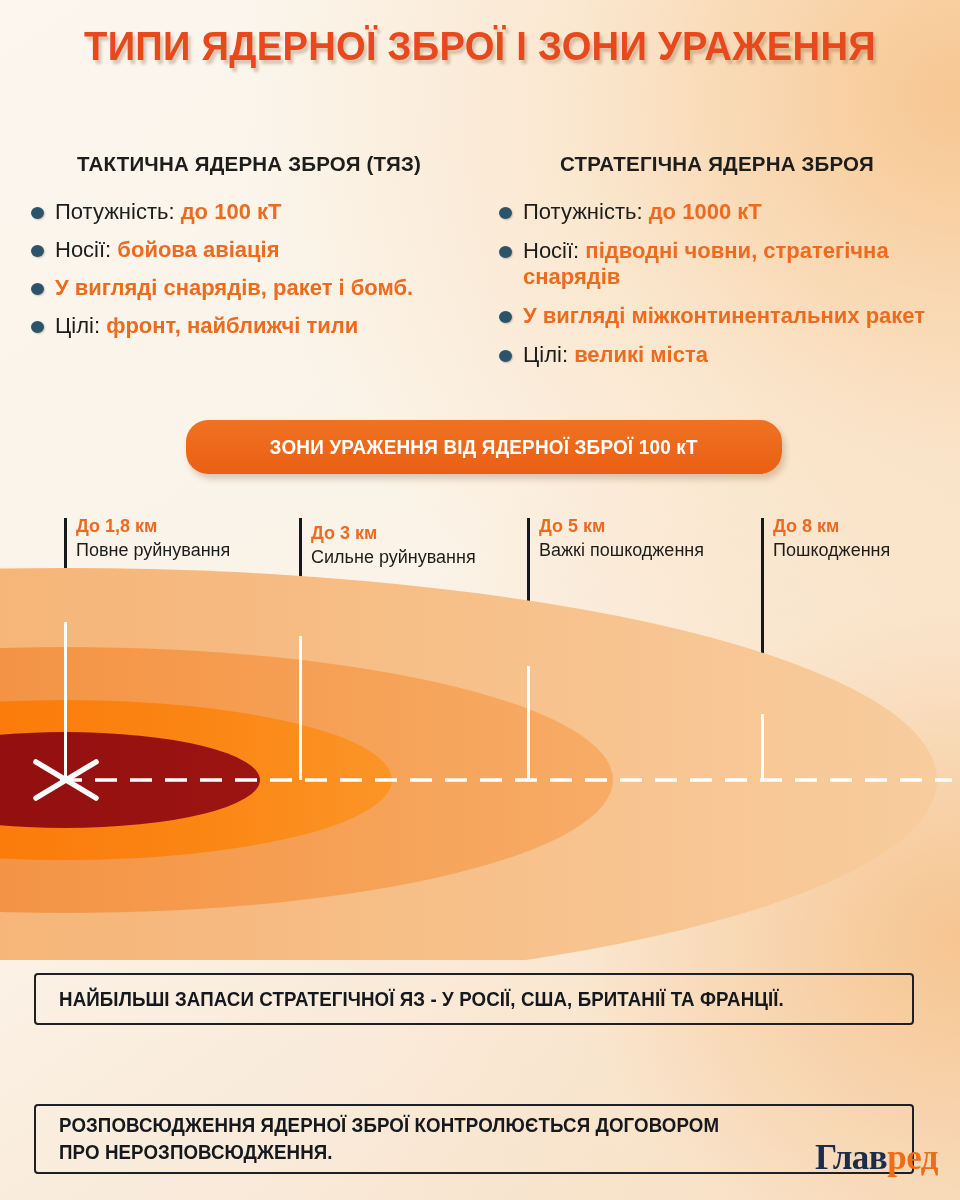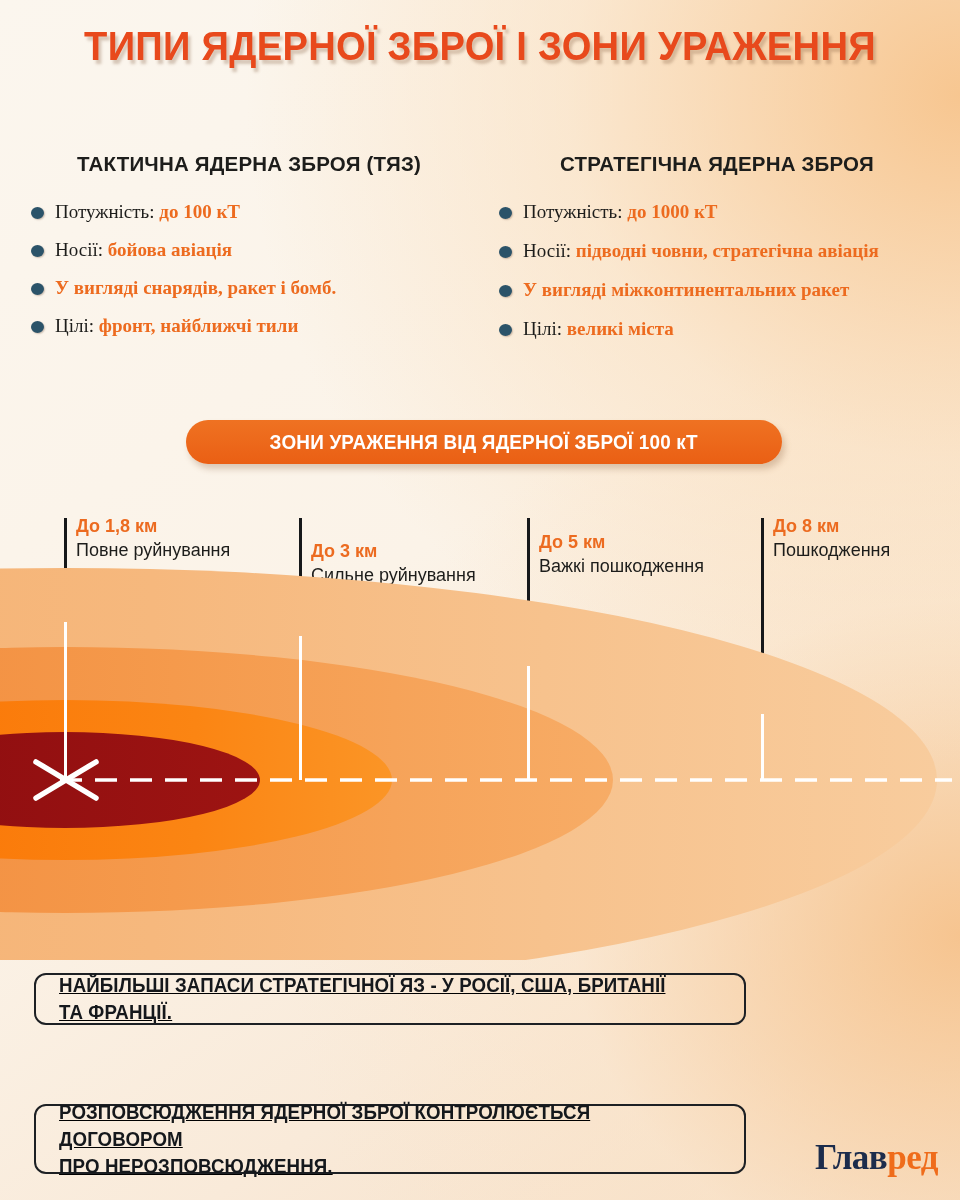--- a/index.html
+++ b/index.html
@@ -62,24 +62,23 @@
   }
   .bullets {
     margin: 22px 0 0 0;
     padding: 0;
     list-style: none;
   }
   .bullets li {
     position: relative;
     padding-left: 41px;
     margin-bottom: 12px;
-    font-size: 19px;
+    font-size: 22px;
     line-height: 26px;
     color: #1d1d1b;
-    font-family: Liberation Serif, serif;
   }
   .col-right .bullets li { margin-bottom: 13px; }
   .bul-dot {
     position: absolute;
     left: 17px;
     top: 8px;
     width: 13px;
     height: 12px;
     border-radius: 50%;
     background: #2b5369;
@@ -87,21 +86,21 @@
   }
   .hl { color: #ed6b1f; font-weight: bold; }
   .li-all { color: #ed6b1f; font-weight: bold; }
 
   
   .banner {
     position: absolute;
     top: 420px;
     left: 186px;
     width: 596px;
-    height: 44px;
+    height: 54px;
     border-radius: 22px;
     background: linear-gradient(180deg, #ef7222 0%, #ea5f14 100%);
     box-shadow: 3px 5px 6px rgba(150,105,70,0.32);
     display: flex;
     align-items: center;
     justify-content: center;
   }
   .banner-text {
     color: #ffffff;
     font-size: 19.5px;
@@ -143,27 +142,26 @@
     position: absolute;
     top: 18px;
     width: 3px;
     background: #16181a;
   }
 
   
   .info-box {
     position: absolute;
     left: 34px;
-    width: 712px;
+    width: 880px;
     border: 2.5px solid #1d2024;
-    border-radius: 12px;
+    border-radius: 4px;
     box-sizing: border-box;
     display: flex;
     align-items: center;
-    text-decoration: underline;
   }
   .info-text {
     font-size: 19.5px;
     line-height: 27px;
     font-weight: bold;
     color: #15181c;
     font-family: "Liberation Sans Narrow", "Liberation Sans", sans-serif;
     transform: scaleX(0.96);
     transform-origin: left center;
     letter-spacing: 0.1px;
@@ -222,21 +220,21 @@
     <div class="col-head">СТРАТЕГІЧНА ЯДЕРНА ЗБРОЯ</div>
     <ul class="bullets">
       <li>
         <span class="bul-dot"></span>
         <span>Потужність: </span>
         <span class="hl">до 1000 кТ</span>
       </li>
       <li>
         <span class="bul-dot"></span>
         <span>Носії: </span>
-        <span class="hl">підводні човни, стратегічна авіація</span>
+        <span class="hl">підводні човни, стратегічна снарядів</span>
       </li>
       <li>
         <span class="bul-dot"></span>
         <span class="li-all">У вигляді міжконтинентальних ракет</span>
       </li>
       <li>
         <span class="bul-dot"></span>
         <span>Цілі: </span>
         <span class="hl">великі міста</span>
       </li>
@@ -244,25 +242,25 @@
   </div>
 
   <div class="banner">
     <span class="banner-text">ЗОНИ УРАЖЕННЯ ВІД ЯДЕРНОЇ ЗБРОЇ 100 кТ</span>
   </div>
 
   <div class="zone-label" style="left:65px; top:515px;">
     <div class="zone-dist">До 1,8 км</div>
     <div class="zone-desc">Повне руйнування</div>
   </div>
-  <div class="zone-label" style="left:300px; top:540px;">
+  <div class="zone-label" style="left:300px; top:522px;">
     <div class="zone-dist">До 3 км</div>
     <div class="zone-desc">Сильне руйнування</div>
   </div>
-  <div class="zone-label" style="left:528px; top:515px;margin-top:16px;">
+  <div class="zone-label" style="left:528px; top:515px;">
     <div class="zone-dist">До 5 км</div>
     <div class="zone-desc">Важкі пошкодження</div>
   </div>
   <div class="zone-label" style="left:762px; top:515px;">
     <div class="zone-dist">До 8 км</div>
     <div class="zone-desc">Пошкодження</div>
   </div>
 
   <div class="tick-black" style="left:64px;  top:518px; height:108px;"></div>
   <div class="tick-black" style="left:299px; top:518px; height:122px;"></div>

